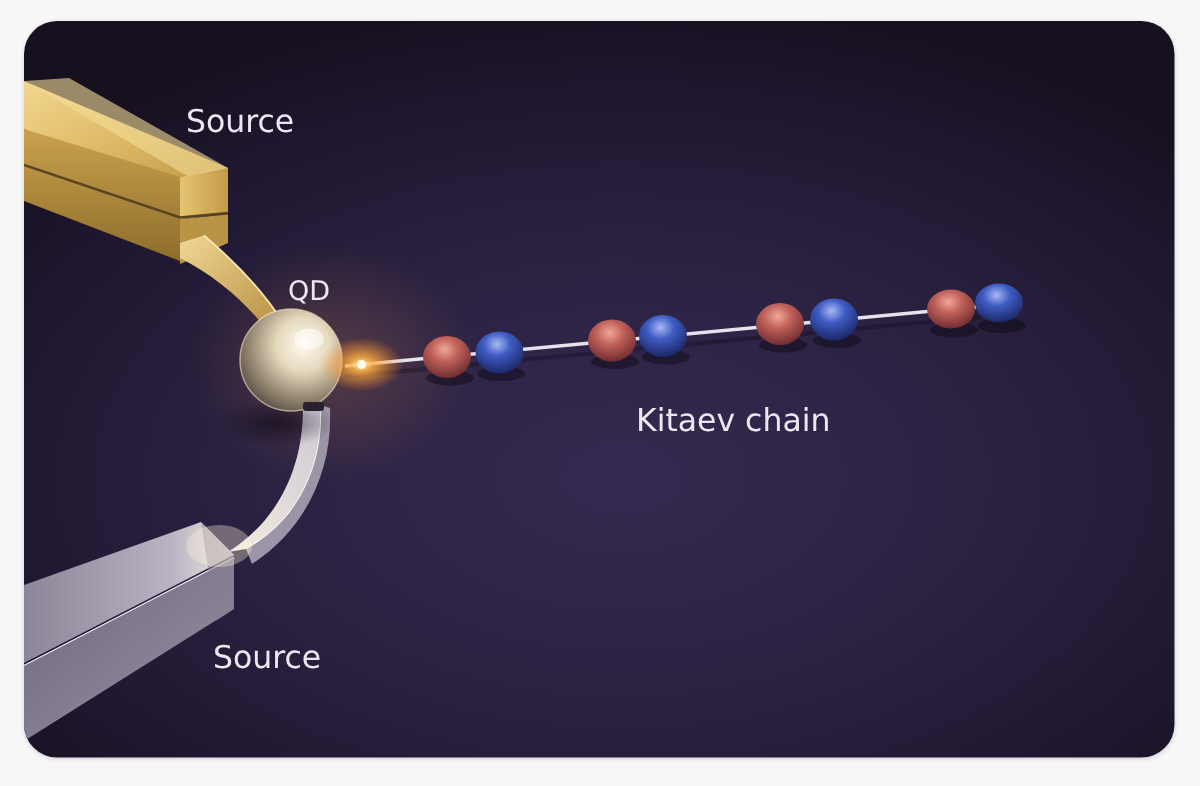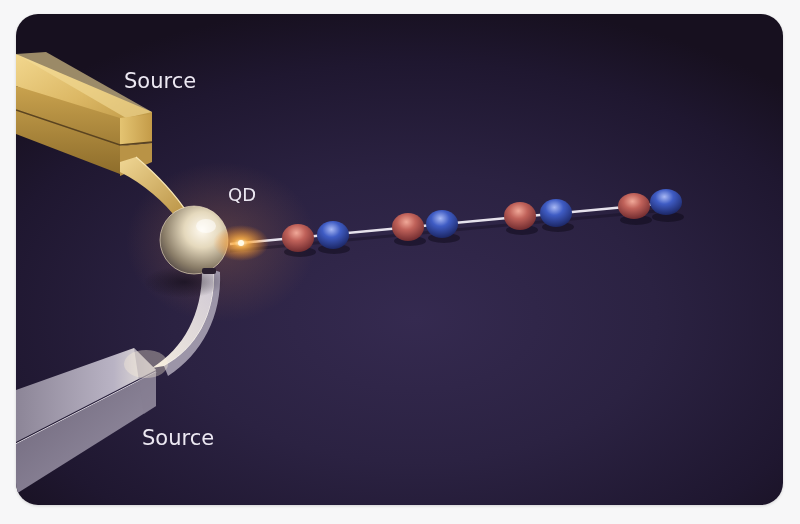--- a/index.html
+++ b/index.html
@@ -22,21 +22,21 @@
     }
     .card svg { position: absolute; left: 0; top: 0; }
     .label {
       position: absolute;
       color: #ece8f2;
       font-family: "DejaVu Sans", sans-serif;
       white-space: nowrap;
       line-height: 1;
     }
     .lbl-source { left: 108px; top: 57px; font-size: 21px; }
-    .lbl-qd     { left: 176px; top: 172px; font-size: 18px; margin-left: 36px; }
+    .lbl-qd     { left: 176px; top: 172px; font-size: 18px; }
     .lbl-kitaev { left: 408px; top: 256px; font-size: 21px; }
     .lbl-drain  { left: 126px; top: 414px; font-size: 21px; }
   </style>
 </head>
 <body>
 
 <div class="card">
   <svg width="767" height="491" viewBox="0 0 767 491">
     <defs>
       <linearGradient id="goldTop" x1="0" y1="0" x2="1" y2="1">
@@ -178,14 +178,15 @@
       <ellipse cx="504" cy="202" rx="16" ry="14" fill="url(#redBead)"></ellipse>
       <ellipse cx="540" cy="199" rx="16" ry="14" fill="url(#blueBead)"></ellipse>
 
       <ellipse cx="618" cy="192" rx="16" ry="13" fill="url(#redBead)"></ellipse>
       <ellipse cx="650" cy="188" rx="16" ry="13" fill="url(#blueBead)"></ellipse>
     </g>
   </svg>
 
   <div class="label lbl-source">Source</div>
   <div class="label lbl-qd">QD</div>
+  <div class="label lbl-kitaev">Kitaev chain</div>
   <div class="label lbl-drain">Source</div>
 </div>
 
 </body></html>

